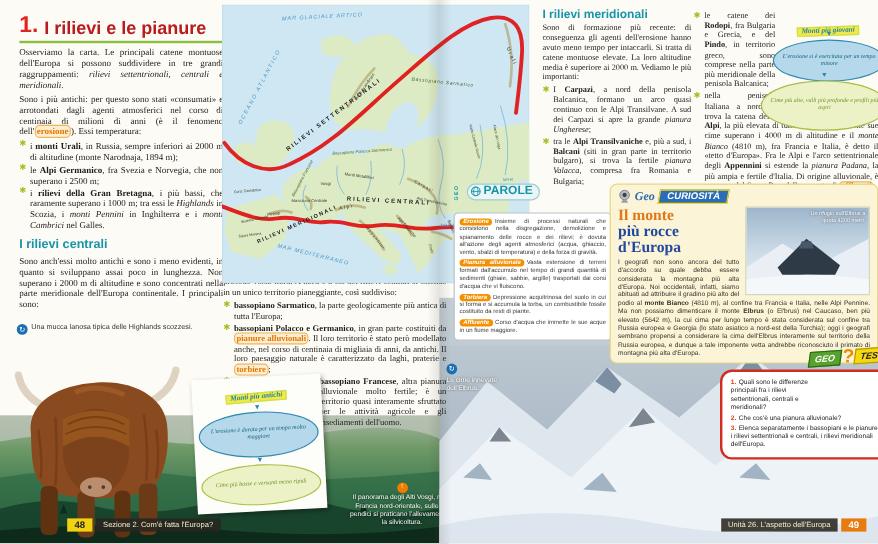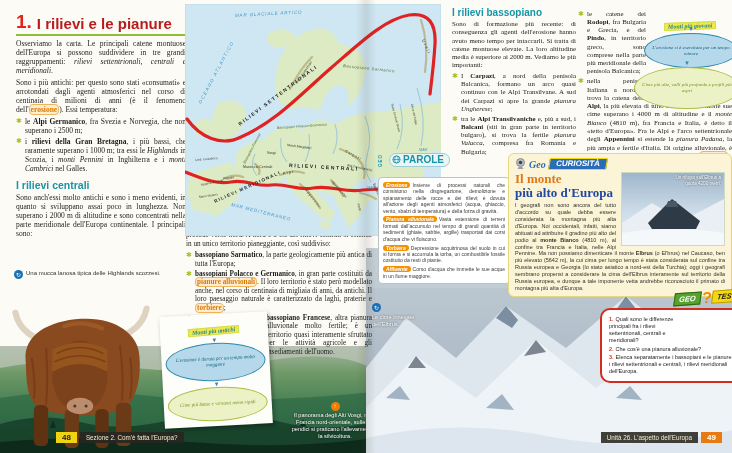--- a/index.html
+++ b/index.html
@@ -155,20 +155,21 @@
   </div>
 
   <div class="abs z2" style="left:16px;top:12px;width:170px;height:256px;overflow:hidden">
     <div class="lesson-header">
       <span class="lesson-num">1.</span>
       <span class="lesson-title">I rilievi e le pianure</span>
     </div>
     <div class="bodytxt">
       <p><span>Osserviamo la carta. Le principali catene montuose dell'Europa si possono suddividere in tre grandi raggruppamenti: </span><span class="seg-i">rilievi settentrionali, centrali e meridionali</span><span>.</span></p>
       <p><span>Sono i più antichi: per questo sono stati «consumati» e arrotondati dagli agenti atmosferici nel corso di centinaia di milioni di anni (è il fenomeno dell'</span><span class="seg-hl">erosione</span><span>). Essi temperatura:</span></p>
+      <div class="bullet"><span class="mk">✱</span><span><span>i </span><span class="seg-b">monti Urali</span><span>, in Russia, sempre inferiori ai 2000 m di altitudine (monte Narodnaja, 1894 m);</span></span></div>
       <div class="bullet"><span class="mk">✱</span><span><span>le </span><span class="seg-b">Alpi Germanico</span><span>, fra Svezia e Norvegia, che non superano i 2500 m;</span></span></div>
       <div class="bullet"><span class="mk">✱</span><span><span>i </span><span class="seg-b">rilievi della Gran Bretagna</span><span>, i più bassi, che raramente superano i 1000 m; tra essi le </span><span class="seg-i">Highlands</span><span> in Scozia, i </span><span class="seg-i">monti Pennini</span><span> in Inghilterra e i </span><span class="seg-i">monti Cambrici</span><span> nel Galles.</span></span></div>
       <h2 class="sec">I rilievi centrali</h2>
       <p><span>Sono anch'essi molto antichi e sono i meno evidenti, in quanto si sviluppano assai poco in lunghezza. Non superano i 2000 m di altitudine e sono concentrati nella parte meridionale dell'Europa continentale. I principali sono:</span></p>
 
     </div>
   </div>
 
   <div class="abs z2 bodytxt" style="left:186px;top:220px;width:186px;font-size:7.2px;line-height:1.18">
     <p><span>L'Europa continentale è sempre meno elevata man mano che si procede verso nord. A nord e a est dei rilievi centrali si estende in un unico territorio pianeggiante, così suddiviso:</span></p>
@@ -288,21 +289,21 @@
       <path d="M0,190 Q90,170 180,188 T366,182 L366,205 L0,205 Z" fill="#dde6ee"></path>
       <rect width="366" height="40" fill="#c5cfd6" opacity="0.55"></rect>
     </svg>
     <div class="abs" style="left:6px;top:48px;width:70px">
       <span class="cap-ic">↻</span>
       <div style="color:#fff;font-size:5.6px;line-height:1.25;font-family:'Liberation Sans',sans-serif;text-shadow:0 0 2px rgba(0,0,0,.7)">Le cime innevate dell'Elbrus.</div>
     </div>
   </div>
 
   <div class="abs z2 colA" style="left:452px;top:8px;width:124px">
-    <h2 class="sec" style="margin-top:0;font-size:10px">I rilievi bassopiano</h2>
+    <h2 class="sec" style="margin-top:0;font-size:10px">I rilievi meridionali</h2>
     <p style="margin:2px 0"><span>Sono di formazione più recente: di conseguenza gli agenti dell'erosione hanno avuto meno tempo per intaccarli. Si tratta di catene montuose elevate. La loro altitudine media è superiore ai 2000 m. Vediamo le più importanti:</span></p>
     <div class="bullet"><span class="mk">✱</span><span><span>I </span><span class="seg-b">Carpazi</span><span>, a nord della penisola Balcanica, formano un arco quasi continuo con le Alpi Transilvane. A sud dei Carpazi si apre la grande </span><span class="seg-i">pianura Ungherese</span><span>;</span></span></div>
     <div class="bullet"><span class="mk">✱</span><span><span>tra le </span><span class="seg-b">Alpi Transilvaniche</span><span> e, più a sud, i </span><span class="seg-b">Balcani</span><span> (siti in gran parte in territorio bulgaro), si trova la fertile </span><span class="seg-i">pianura Valacca</span><span>, compresa fra Romania e Bulgaria;</span></span></div>
   </div>
 
   <div class="abs z2 colB" style="left:578px;top:8px;width:154px">
     <div class="bubble-spacer"></div>
     <div class="bullet"><span class="mk">✱</span><span><span>le catene dei </span><span class="seg-b">Rodopi</span><span>, fra Bulgaria e Grecia, e del </span><span class="seg-b">Pindo</span><span>, in territorio greco, sono comprese nella parte più meridionale della penisola Balcanica;</span></span></div>
     <div class="bullet"><span class="mk">✱</span><span><span>nella penisola Italiana a nord si trova la catena delle </span><span class="seg-b">Alpi</span><span>, la più elevata di tutto il continente: molte sue cime superano i 4000 m di altitudine e il </span><span class="seg-i">monte Bianco</span><span> (4810 m), fra Francia e Italia, è detto il «tetto d'Europa». Fra le Alpi e l'arco settentrionale degli </span><span class="seg-b">Appennini</span><span> si estende la </span><span class="seg-i">pianura Padana</span><span>, la più ampia e fertile d'Italia. Di origine alluvionale, è percorsa dal fiume </span><span class="seg-i">Po</span><span> e dalla sua rete di </span><span class="seg-hl">affluenti</span><span>.</span></span></div>
   </div>
@@ -347,21 +348,21 @@
       <svg width="102" height="72" viewBox="0 0 102 72">
         <path d="M0,50 L30,30 L60,48 L102,26 L102,72 L0,72 Z" fill="#e9eff5"></path>
         <path d="M26,50 L50,26 L78,48 L74,56 L30,56 Z" fill="#2e3a46"></path>
         <path d="M44,34 L56,34 L54,28 L46,28 Z" fill="#47586a"></path>
         <path d="M0,60 Q50,52 102,60 L102,72 L0,72 Z" fill="#f4f8fb"></path>
       </svg>
       <div class="cur-img-cap">Un rifugio sull'Elbrus a quota 4200 metri.</div>
     </div>
     <div class="cur-title">
       <span class="cur-t1">Il monte</span>
-      <span class="cur-t2">più alto d'Europa</span>
+      <span class="cur-t2">più rocce d'Europa</span>
     </div>
     <p class="cur-body" style="margin:0"><span>I geografi non sono ancora del tutto d'accordo su quale debba essere considerata la montagna più alta d'Europa. Noi occidentali, infatti, siamo abituati ad attribuire il gradino più alto del podio al </span><span class="seg-b">monte Bianco</span><span> (4810 m), al confine tra Francia e Italia, nelle Alpi Pennine. Ma non possiamo dimenticare il monte </span><span class="seg-b">Elbrus</span><span> (o El'brus) nel Caucaso, ben più elevato (5642 m), la cui cima per lungo tempo è stata considerata sul confine tra Russia europea e Georgia (lo stato asiatico a nord-est della Turchia); oggi i geografi sembrano propensi a considerare la cima dell'Elbrus interamente sul territorio della Russia europea, e dunque a tale imponente vetta andrebbe riconosciuto il primato di montagna più alta d'Europa.</span></p>
   </div>
 
   <div class="abs test-box" style="left:600px;top:308px;width:124px">
     <div class="test-logo">
       <span class="tl-geo">GEO</span>
       <span class="tl-q">?</span>
       <span class="tl-test">TEST</span>
     </div>

